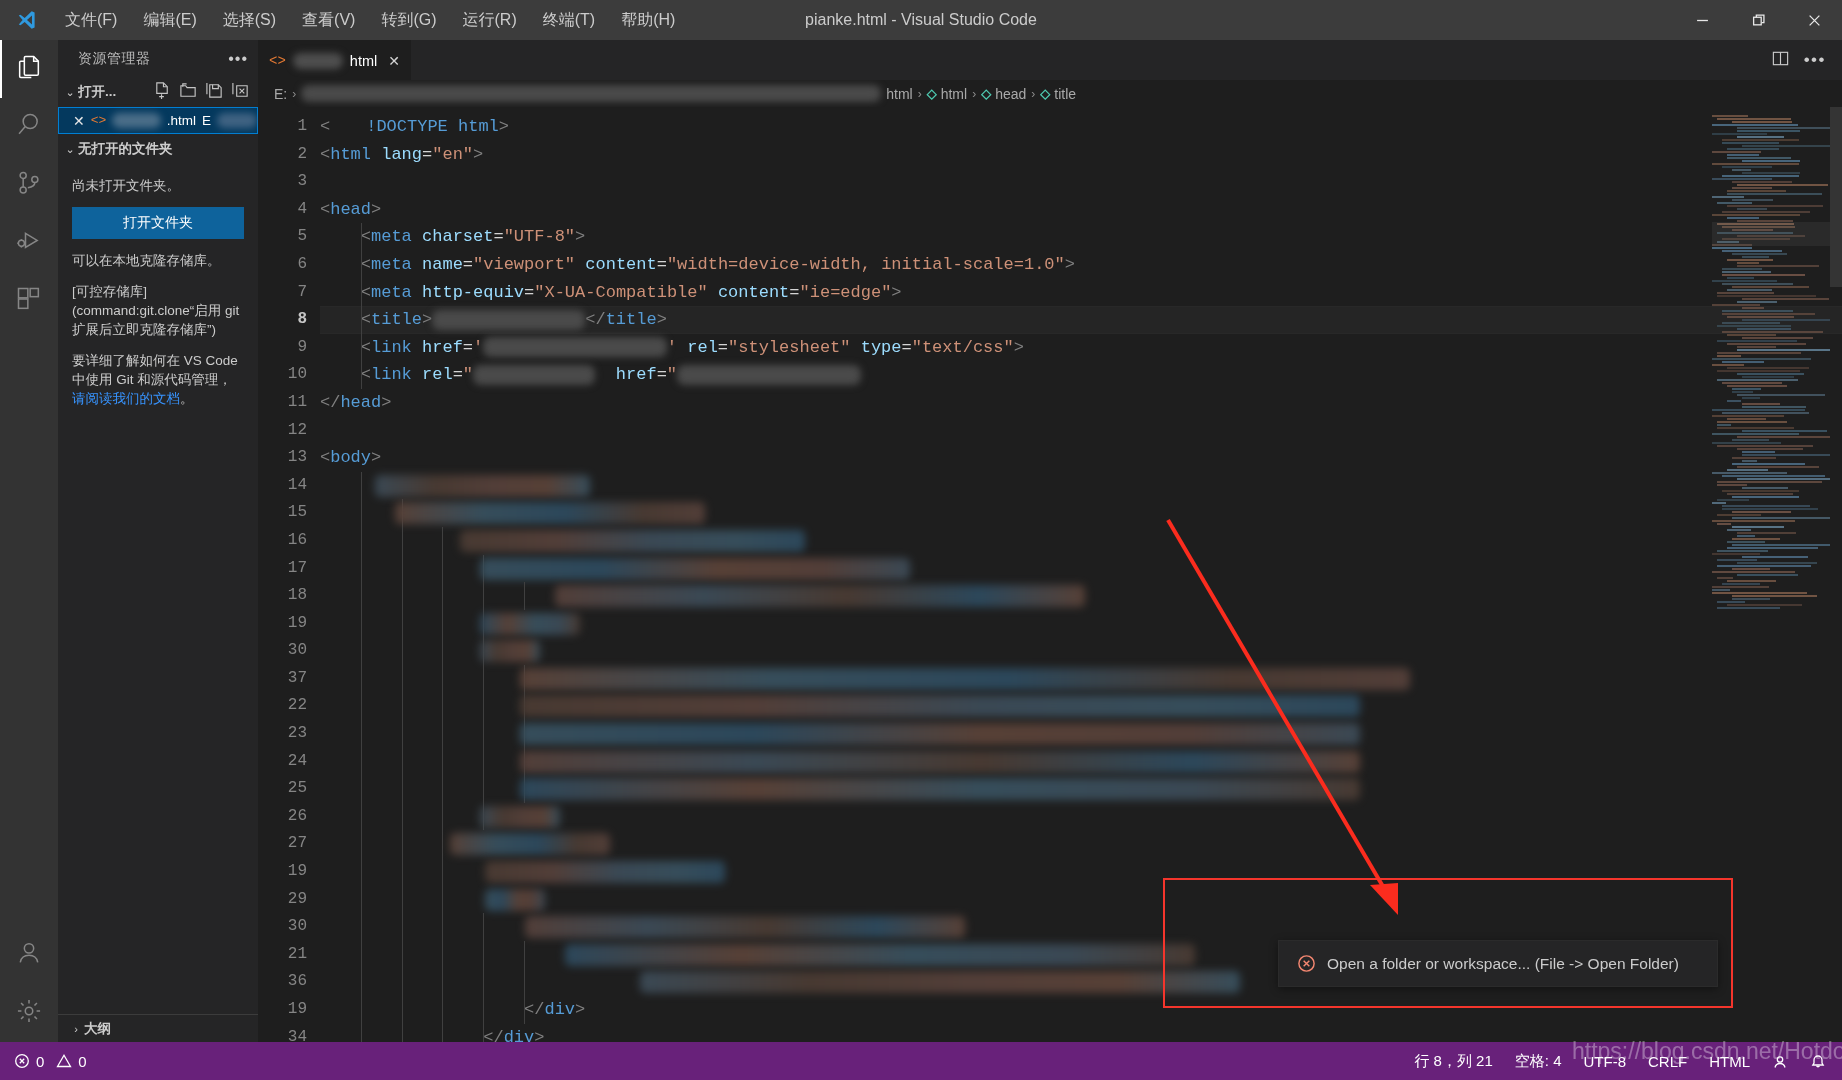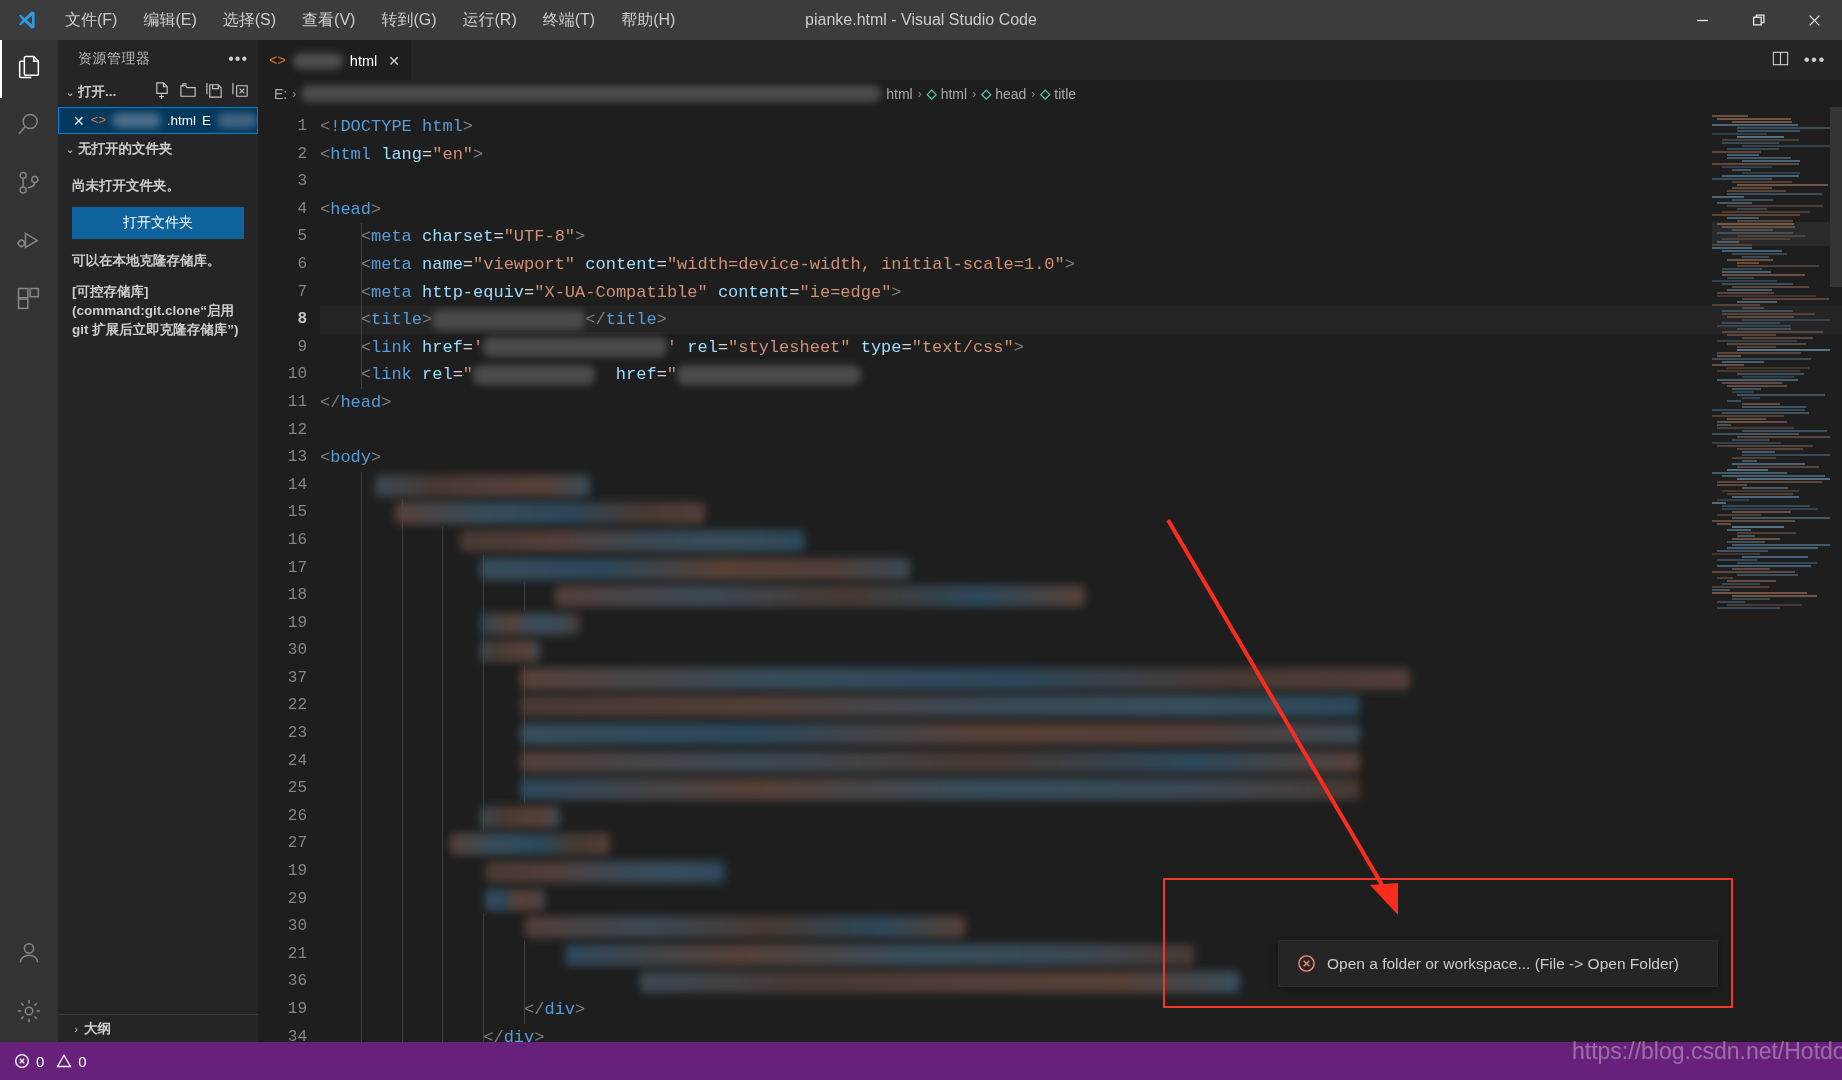--- a/index.html
+++ b/index.html
@@ -49,21 +49,21 @@
   .sec-icons { margin-left:auto; display:flex; gap:7px; padding-right:8px; }
   .sec-icons svg { width:19px; height:19px; stroke:#c5c5c5; fill:none; stroke-width:1.2; cursor:pointer; }
 
   .openfile-row { height:27px; background:#04395e; border:1px solid #007fd4;
     display:flex; align-items:center; gap:6px; padding-left:14px; font-size:13.5px;
     color:#ffffff; position:relative; }
   .openfile-row .x { font-size:14px; color:#e8e8e8; }
   .blur-chip { display:inline-block; border-radius:8px; filter:blur(3.5px); }
 
   .sb-body { padding:0 14px; }
-  .sb-note { font-size:13.5px; line-height:19px; color:#cccccc; margin-top:12px;font-weight:bold; }
+  .sb-note { font-size:13.5px; line-height:19px; color:#cccccc; margin-top:12px; }
   .openfolder-btn { display:block; width:100%; height:32px; background:#0e639c; color:#ffffff;
     border:none; font-size:14px; font-family:inherit; cursor:pointer; margin-top:12px; }
   .sb-link { color:#3794ff; cursor:pointer; }
   .outline-bar { position:absolute; bottom:0; left:0; right:0; height:28px;
     border-top:1px solid #3c3c3c; display:flex; align-items:center; padding-left:10px; }
   .outline-bar .chev { color:#cccccc; }
   .outline-label { font-size:13.5px; font-weight:bold; color:#cccccc; }
 
   
   .editor { flex:1; background:#1e1e1e; display:flex; flex-direction:column; min-width:0;
@@ -90,21 +90,21 @@
   .gline { height:27.6px; line-height:27.6px; font-size:16px; }
   .gline.cur { color:#c6c6c6; font-weight:bold; }
   .code-lines { flex:1; padding-top:6px; position:relative; min-width:0; overflow:hidden; }
   .cline { height:27.6px; line-height:27.6px; white-space:pre; position:relative; }
   .cline.cur { background:rgba(255,255,255,0.03); box-shadow:inset 0 1px 0 #282828, inset 0 -1px 0 #282828; }
   .tk-tag { color:#569cd6; }
   .tk-br  { color:#808080; }
   .tk-attr{ color:#9cdcfe; }
   .tk-str { color:#ce9178; }
   .tk-eq  { color:#d4d4d4; }
-  .tk-doc { color:#569cd6; }
+  .tk-doc { color:#569cd6;margin-left:36px; }
   .indent-guide { position:absolute; top:0; bottom:0; width:1px; background:#404040; }
 
   .blurline { position:absolute; border-radius:5px; filter:blur(4px); opacity:.95; }
 
   
   .minimap { position:absolute; top:0; right:12px; width:118px; height:100%;
     overflow:hidden; }
   .mm-row { position:absolute; height:2px; }
   .mm-slider { position:absolute; right:12px; top:115px; width:118px; height:24px;
     background:rgba(121,121,121,0.14); }
@@ -285,20 +285,21 @@
     <div class="sec-row">
       <span class="chev">⌄</span>
       <span class="sec-label" style="max-width:160px">无打开的文件夹</span>
     </div>
 
     <div class="sb-body">
       <div class="sb-note">尚未打开文件夹。</div>
       <button class="openfolder-btn">打开文件夹</button>
       <div class="sb-note">可以在本地克隆存储库。</div>
       <div class="sb-note">[可控存储库](command:git.clone“启用 git 扩展后立即克隆存储库”)</div>
+      <div class="sb-note"><span>要详细了解如何在 VS Code 中使用 Git 和源代码管理，</span><span class="sb-link">请阅读我们的文档</span><span>。</span></div>
     </div>
 
     <div class="outline-bar">
       <span class="chev">›</span>
       <span class="outline-label">大纲</span>
     </div>
   </div>
 
   <div class="editor">
     <div class="tabsbar">
@@ -606,14 +607,31 @@
     <svg class="st-ic" viewBox="0 0 16 16">
       <circle cx="8" cy="8" r="6.3"></circle>
         <path d="M5.8 5.8l4.4 4.4M10.2 5.8l-4.4 4.4"></path>
       </svg>
     <span class="sb-cell">0</span>
     <svg class="st-ic" viewBox="0 0 16 16" style="margin-left:6px">
       <path d="M8 2.2 14.5 13.5h-13z"></path>
       </svg>
     <span class="sb-cell">0</span>
   </div>
+  <div class="sb-right">
+    <span class="sb-cell">行 8，列 21</span>
+    <span class="sb-cell">空格: 4</span>
+    <span class="sb-cell">UTF-8</span>
+    <span class="sb-cell">CRLF</span>
+    <span class="sb-cell">HTML</span>
+    <span class="sb-cell">
+      <svg class="st-ic" viewBox="0 0 16 16">
+          <circle cx="8" cy="5.5" r="2.7"></circle>
+          <path d="M3 13.5c.6-2.7 2.6-4 5-4s4.4 1.3 5 4"></path>
+        </svg></span>
+    <span class="sb-cell">
+      <svg class="st-ic" viewBox="0 0 16 16">
+          <path d="M8 2a4 4 0 0 0-4 4v3l-1.2 2h10.4L12 9V6a4 4 0 0 0-4-4z"></path>
+          <path d="M6.6 11.8a1.5 1.5 0 0 0 2.8 0"></path>
+        </svg></span>
+  </div>
   <span class="watermark" style="left:1572px;top:-4px">https://blog.csdn.net/HotdogRS</span>
 </div>
 
 </body></html>

